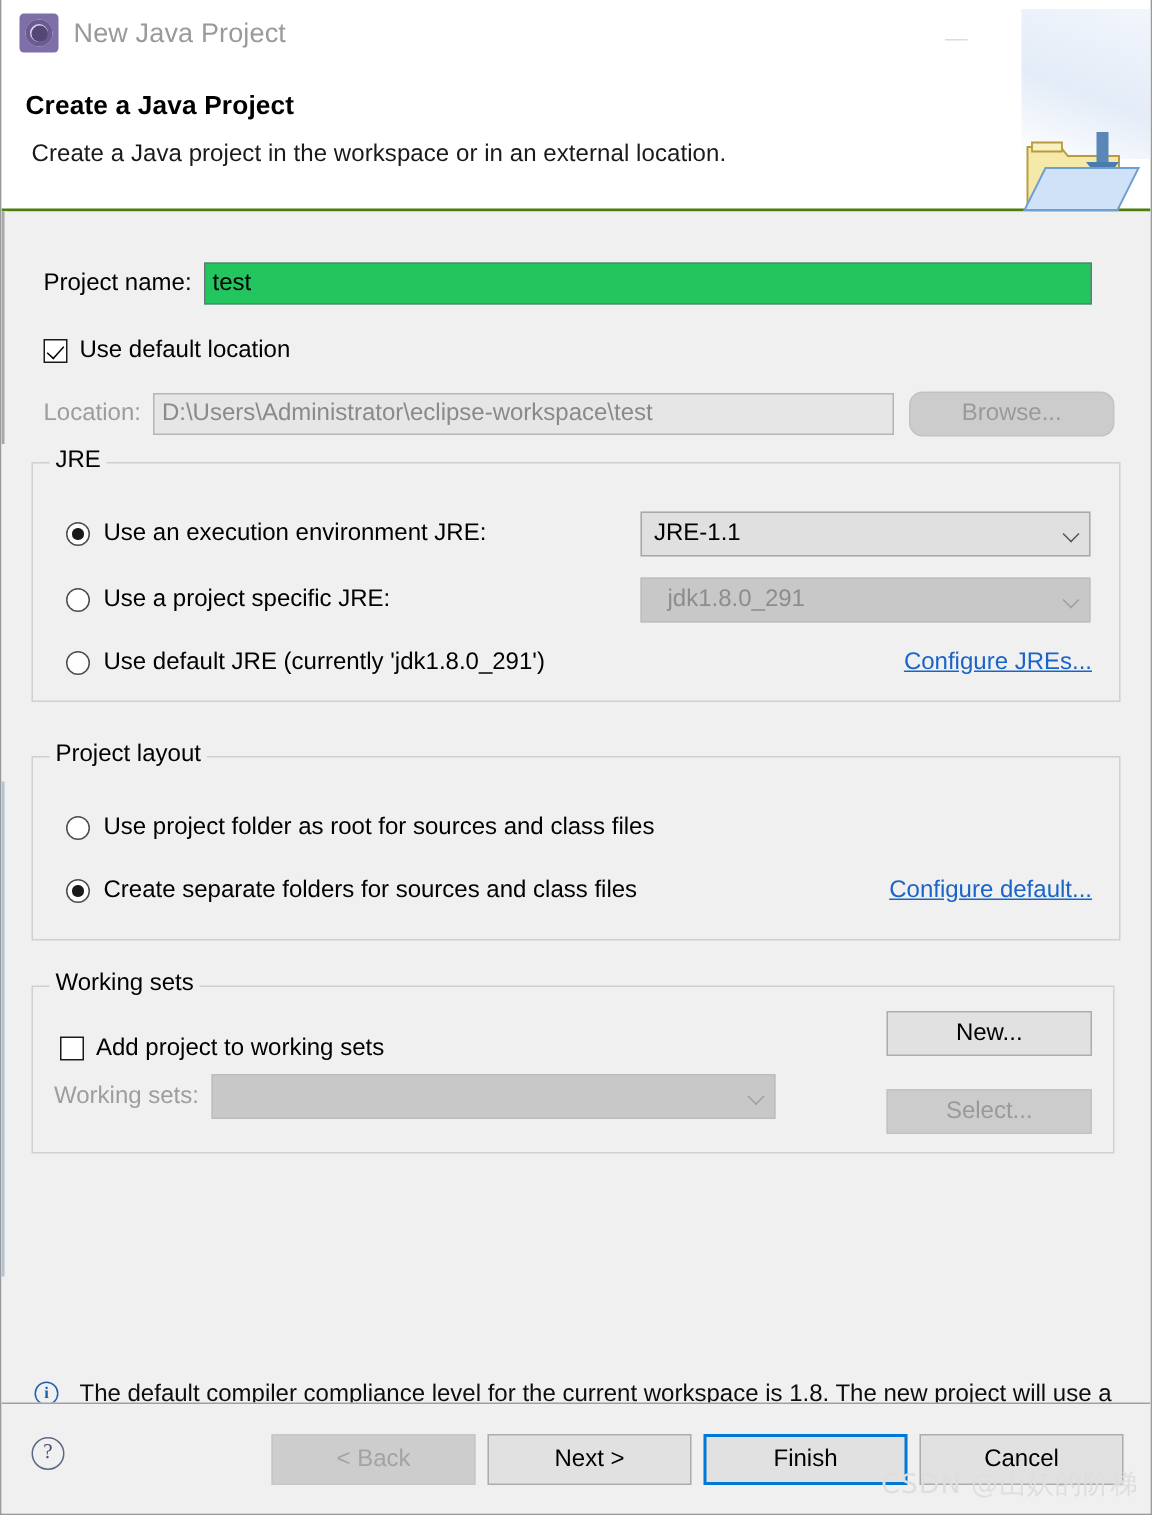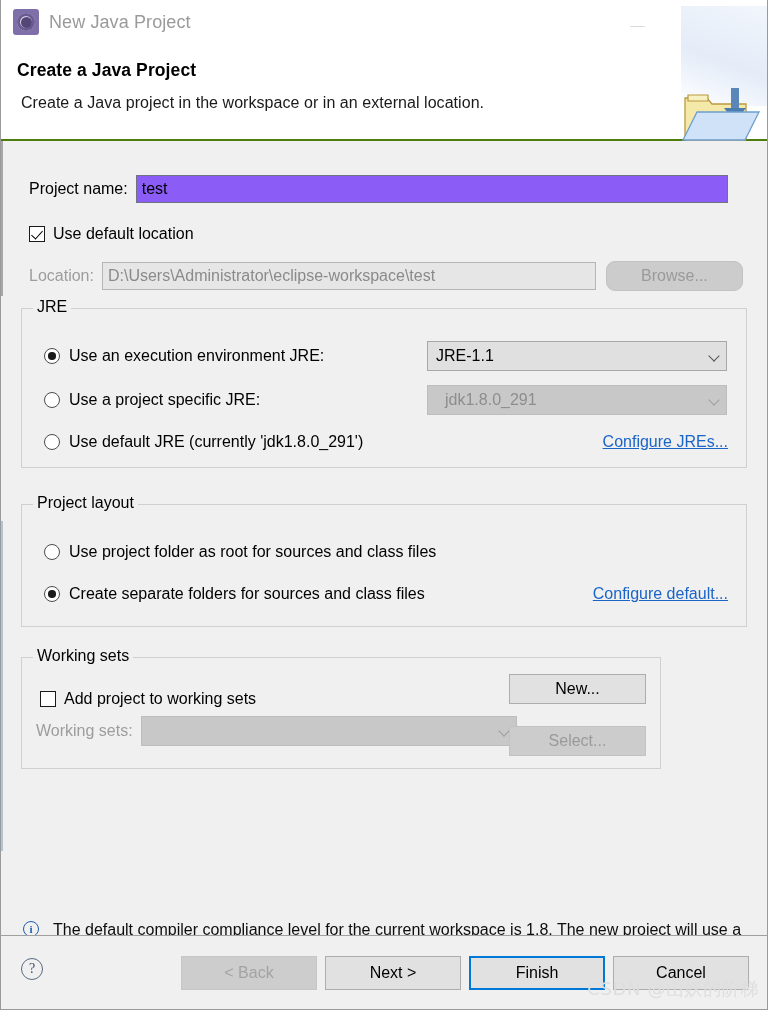--- a/index.html
+++ b/index.html
@@ -176,21 +176,21 @@
   .lbl {
     font-size: 16px;
     color: #000;
     white-space: nowrap;
   }
   .lbl.disabled { color: #9d9d9d; }
 
   .textfield {
     height: 28px;
     border: 1px solid #6e7480;
-    background: #8b5cf6;
+    background: #22c55e;
     font-size: 16px;
     color: #000;
     padding: 0 5px;
     display: flex;
     align-items: center;
     font-family: "Liberation Sans", sans-serif;
   }
   .textfield.disabled {
     background: #e6e6e6;
     border: 1px solid #b5b5b5;
@@ -493,21 +493,21 @@
         <span>Use project folder as root for sources and class files</span>
       </div>
 
       <div class="radio-row" style="left:22px; top:80px;">
         <span class="radio sel"></span>
         <span>Create separate folders for sources and class files</span>
       </div>
       <span class="link" style="right:18px; top:80px;">Configure default...</span>
     </div>
 
-    <div class="group" style="left:20px; top:516px; width:640px; height:112px;">
+    <div class="group" style="left:20px; top:516px; width:722px; height:112px;">
       <span class="group-title">Working sets</span>
 
       <div style="position:absolute; left:18px; top:32px; display:flex; align-items:center;">
         <span class="cbx"></span>
         <span class="lbl">Add project to working sets</span>
       </div>
       <div class="btn normal" style="position:absolute; right:14px; top:16px; width:137px;">New...</div>
 
       <div style="position:absolute; left:14px; top:58px; display:flex; align-items:center;text-align:center;">
         <span class="lbl disabled">Working sets:</span>

